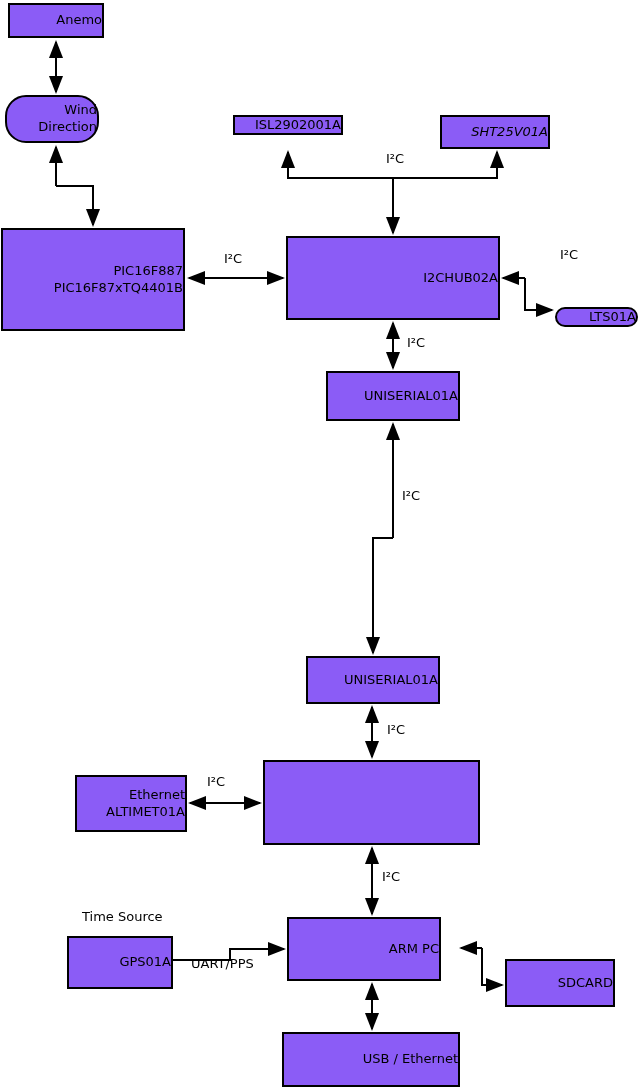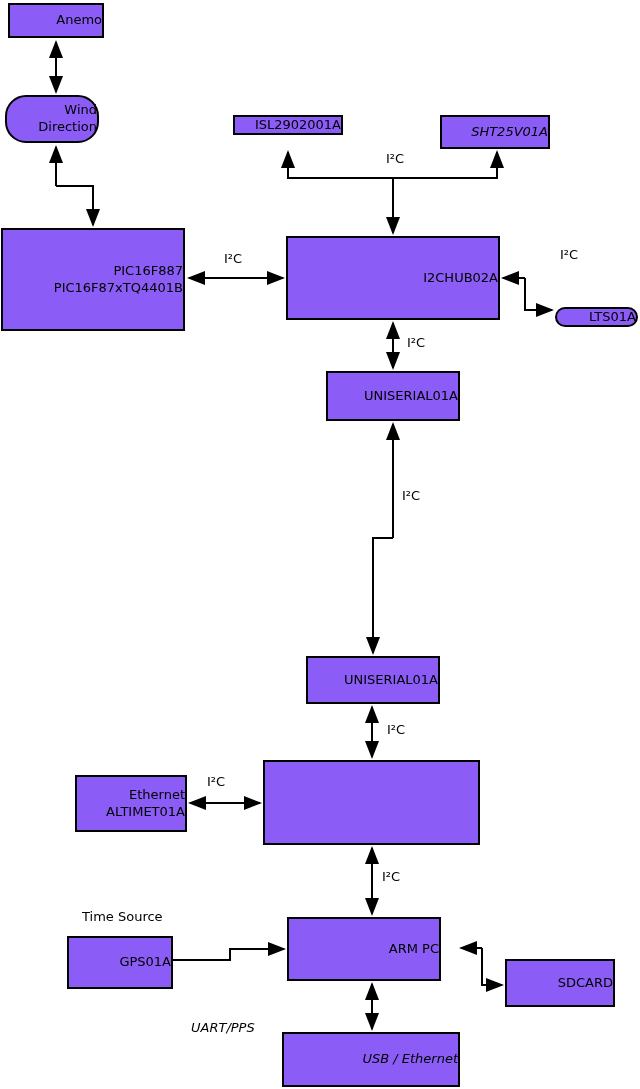--- a/index.html
+++ b/index.html
@@ -26,33 +26,33 @@
   #n-sht        { left:440px; top:115px;  width:110px; height:34px;font-style:italic; }
   #n-i2chub1    { left:286px; top:236px;  width:214px; height:84px; }
   #n-lts        { left:555px; top:307px;  width:83px;  height:20px;border-radius:12px; }
   #n-uniserial1 { left:326px; top:371px;  width:134px; height:50px; }
   #n-uniserial2 { left:306px; top:656px;  width:134px; height:48px; }
   #n-i2chub2    { left:263px; top:760px;  width:217px; height:85px; }
   #n-barometer  { left:75px;  top:775px;  width:112px; height:57px; }
   #n-armpc      { left:287px; top:917px;  width:154px; height:64px; }
   #n-gps        { left:67px;  top:936px;  width:106px; height:53px;padding-left:13px; }
   #n-sdcard     { left:505px; top:959px;  width:110px; height:48px; }
-  #n-usb        { left:282px; top:1032px; width:178px; height:55px;font-style:italic; }
+  #n-usb        { left:282px; top:1032px; width:178px; height:55px; }
 
   
   #l-i2c-branch    { left:386px; top:151px; }
   #l-i2c-pic       { left:224px; top:251px; }
   #l-i2c-lts       { left:560px; top:247px; }
   #l-i2c-hub1-uni  { left:407px; top:335px; }
   #l-i2c-long      { left:402px; top:488px; }
   #l-i2c-uni-hub2  { left:387px; top:722px; }
   #l-i2c-baro      { left:207px; top:774px; }
   #l-i2c-hub2-arm  { left:382px; top:869px; }
   #l-time-source   { left:82px;  top:909px; }
-  #l-uart-pps      { left:191px; top:1020px;font-style:italic; }
+  #l-uart-pps      { left:191px; top:956px; }
 </style>
 </head>
 <body>
 
 <svg class="wires" width="640" height="1089" viewBox="0 0 640 1089" aria-hidden="true">
   <defs>
     <marker id="ah" markerUnits="userSpaceOnUse" markerWidth="18" markerHeight="14" refX="16" refY="7" orient="auto">
       <path d="M0,0 L18,7 L0,14 Z" fill="#000"></path>
     </marker>
   </defs>

